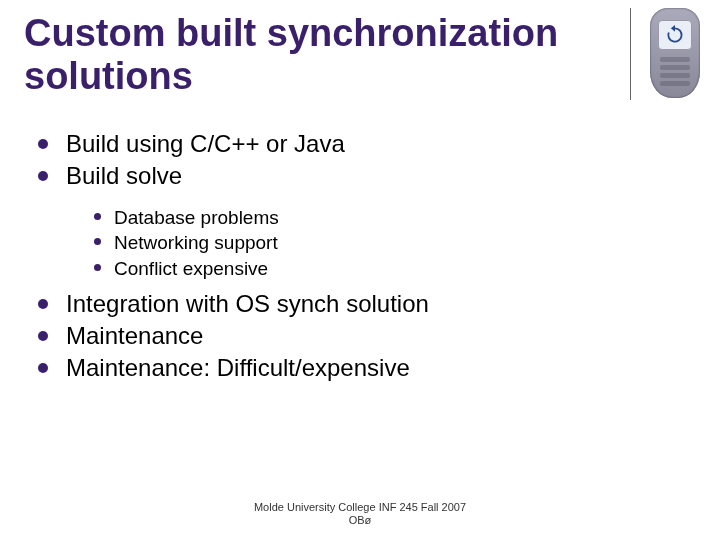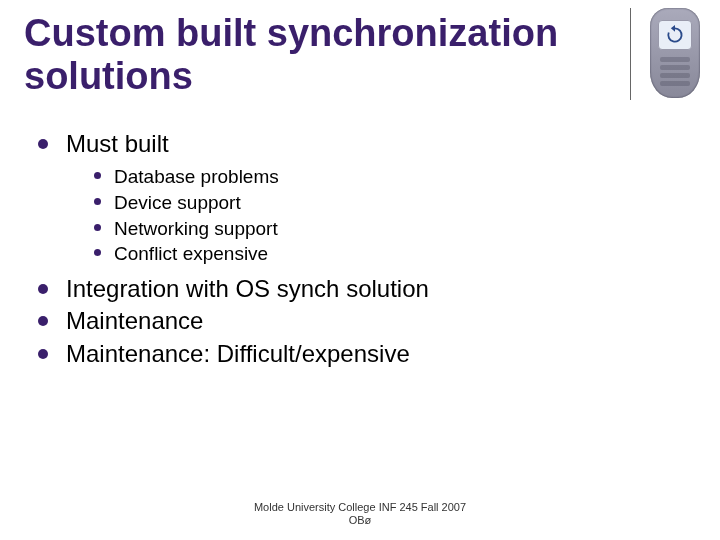--- a/index.html
+++ b/index.html
@@ -87,21 +87,21 @@
   .lvl1 > li::before {
     content: '';
     position: absolute;
     left: 8px;
     top: 0.45em;
     width: 10px;
     height: 10px;
     background: #3a1f6b;
     border-radius: 50%;
   }
-  .lvl2 { list-style: none; margin: 4px 0 6px 0; }
+  .lvl2 { list-style: none; margin: 12px 0 6px 0; }
   .lvl2 > li {
     font-size: 19px;
     line-height: 1.35;
     padding-left: 48px;
     position: relative;
   }
   .lvl2 > li::before {
     content: '';
     position: absolute;
     left: 28px;
@@ -141,25 +141,25 @@
     <div class="keys">
       <span></span>
         <span></span>
         <span></span>
         <span></span>
     </div>
   </div>
 
   <div class="content">
     <ul class="lvl1">
+      <li><span>Build using C/C++ or Java</span></li>
       <li>
-        <span>Must built</span>
+        <span>Build solve</span>
         <ul class="lvl2">
           <li><span>Database problems</span></li>
-          <li><span>Device support</span></li>
           <li><span>Networking support</span></li>
           <li><span>Conflict expensive</span></li>
         </ul>
       </li>
       <li><span>Integration with OS synch solution</span></li>
       <li><span>Maintenance</span></li>
       <li><span>Maintenance: Difficult/expensive</span></li>
     </ul>
   </div>
 

